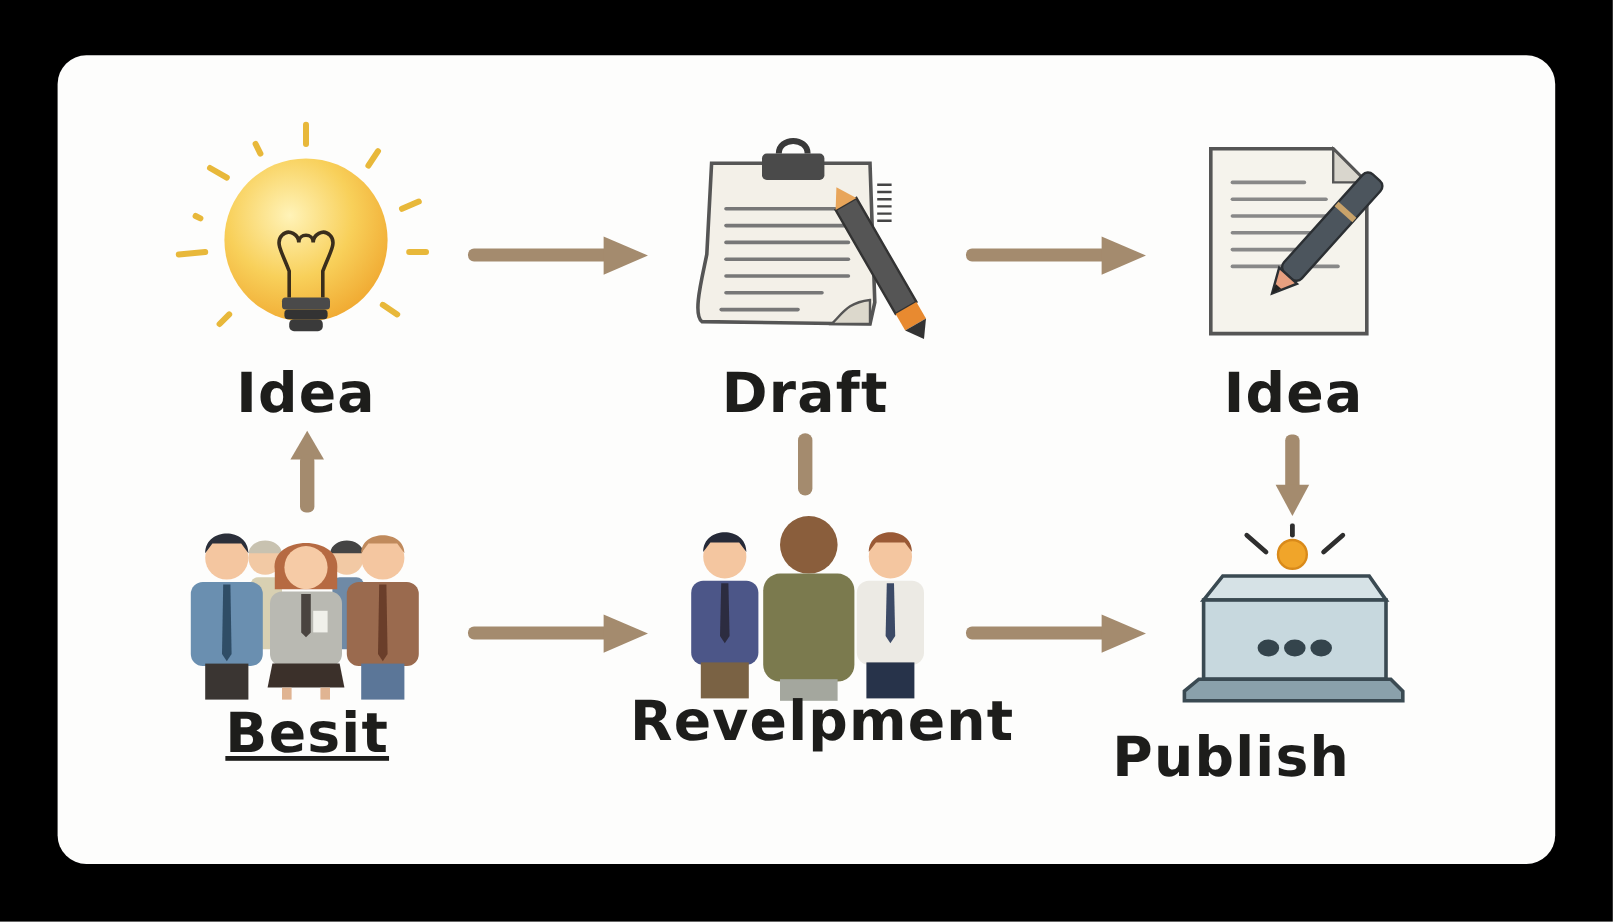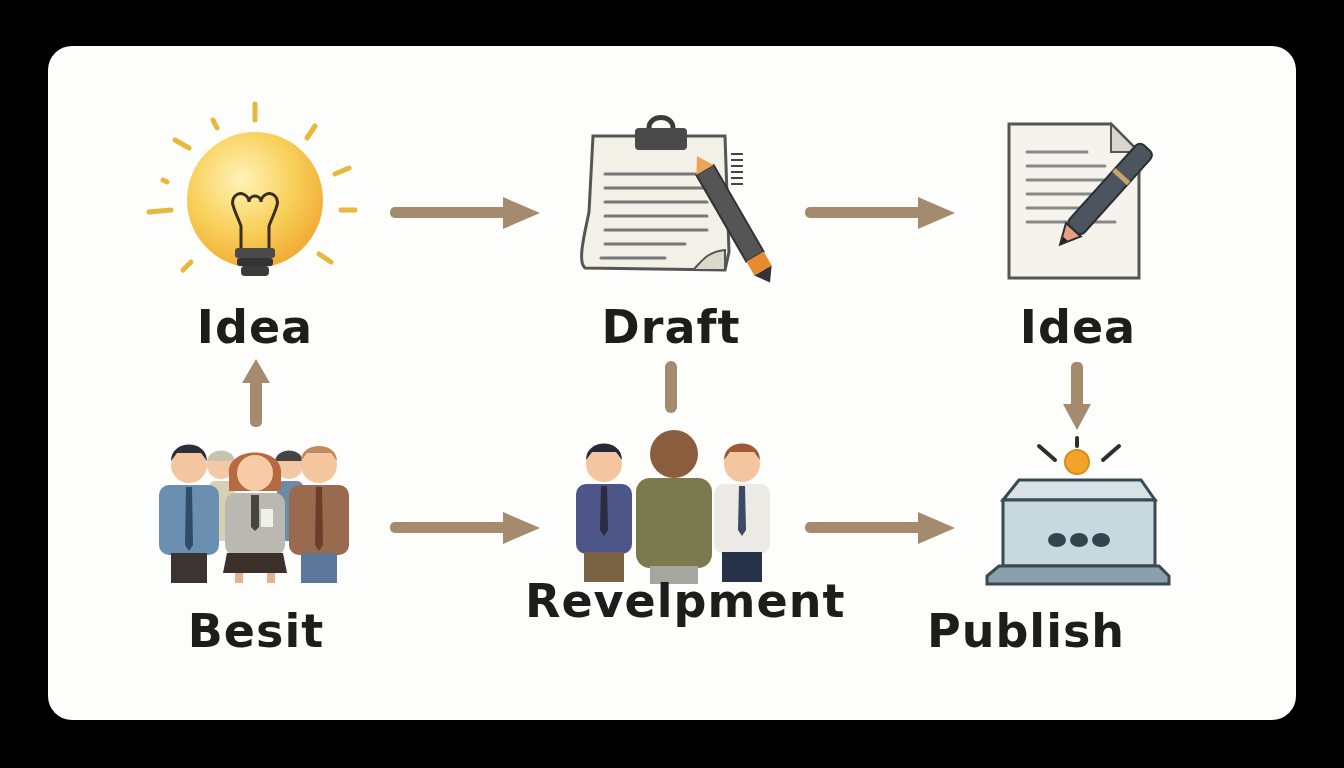--- a/index.html
+++ b/index.html
@@ -160,21 +160,21 @@
     <path d="M74 40 C70 10 130 10 126 40 L126 56 L74 56 Z" fill="#b66a42"></path>
     <circle cx="100" cy="38" r="18" fill="#f6cba6"></circle>
     <rect x="70" y="58" width="60" height="62" rx="10" fill="#b9b9b2"></rect>
     <polygon points="96,60 104,60 104,92 100,96 96,92" fill="#4a4440"></polygon>
     <rect x="106" y="74" width="12" height="18" fill="#f0f0ea"></rect>
     <path d="M72 118 L128 118 L132 138 L68 138 Z" fill="#3b302a"></path>
     <rect x="80" y="138" width="8" height="10" fill="#e0b492"></rect>
       <rect x="112" y="138" width="8" height="10" fill="#e0b492"></rect>
   </svg>
 </div>
-<div class="label" style="left:256px;top:604px;">Besit</div>
+<div class="label" style="left:256px;top:584px;text-decoration:underline;">Besit</div>
 
 <div class="arrow" style="left:388px;top:510px;">
   <svg width="155" height="36" viewBox="0 0 155 36">
     <rect x="2" y="12" width="120" height="11" rx="5" fill="#a48b6e"></rect>
     <polygon points="115,2 152,18 115,34" fill="#a48b6e"></polygon>
   </svg>
 </div>
 
 <div class="icon" style="left:570px;top:424px;">
   <svg width="210" height="162" viewBox="0 0 210 162">

